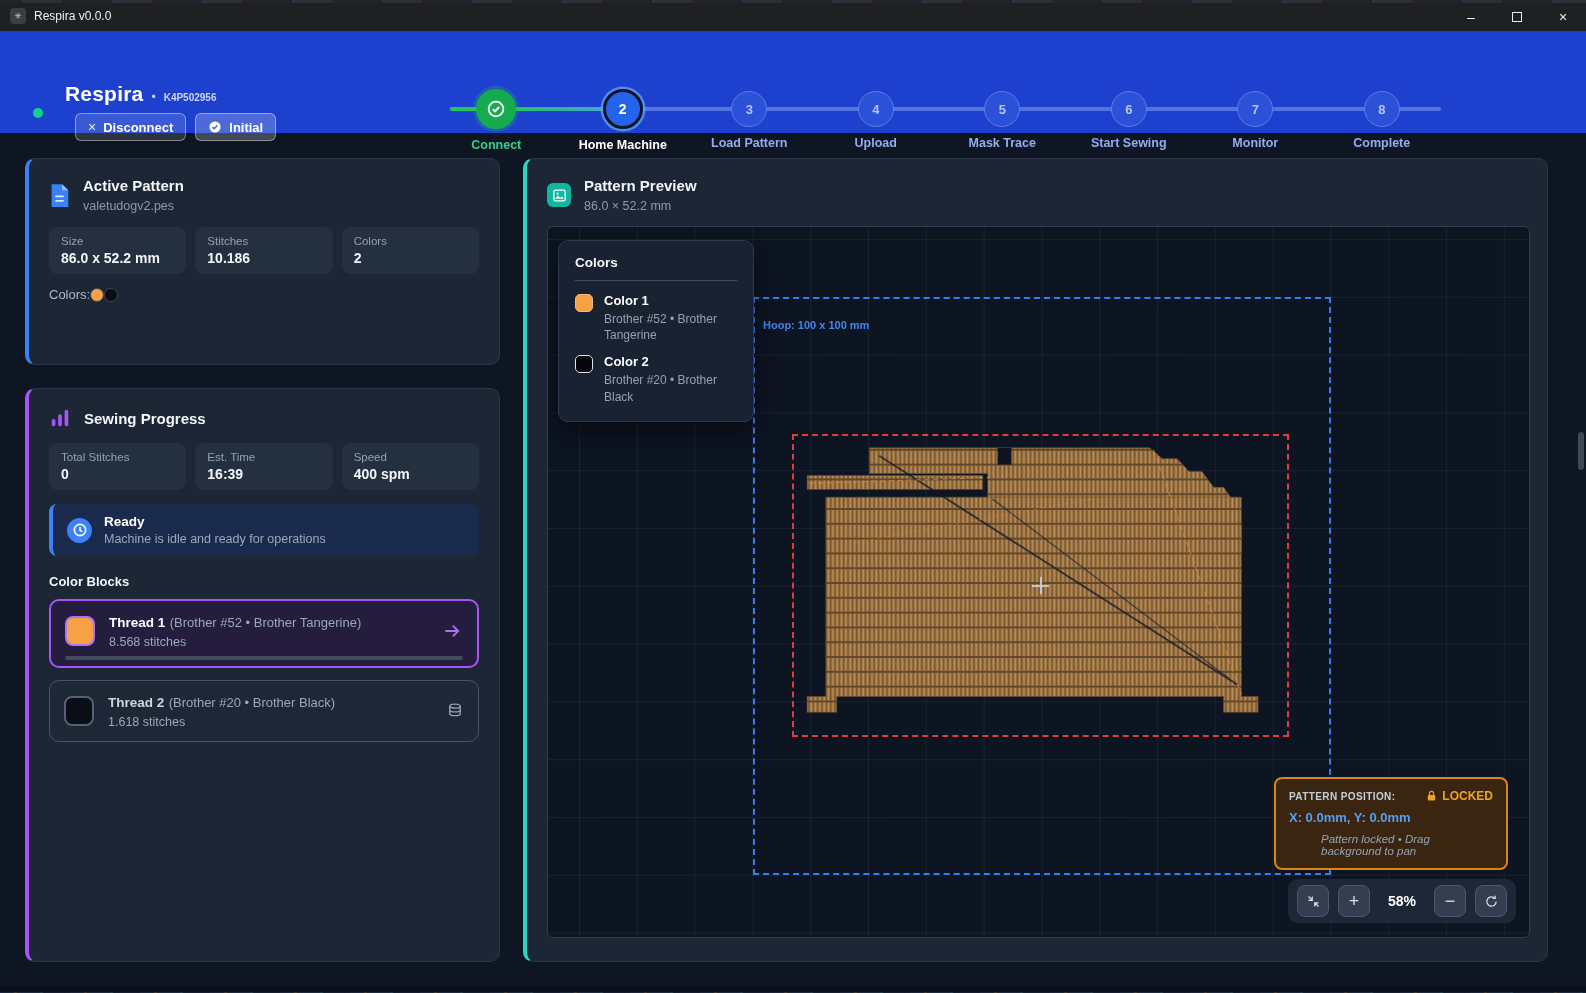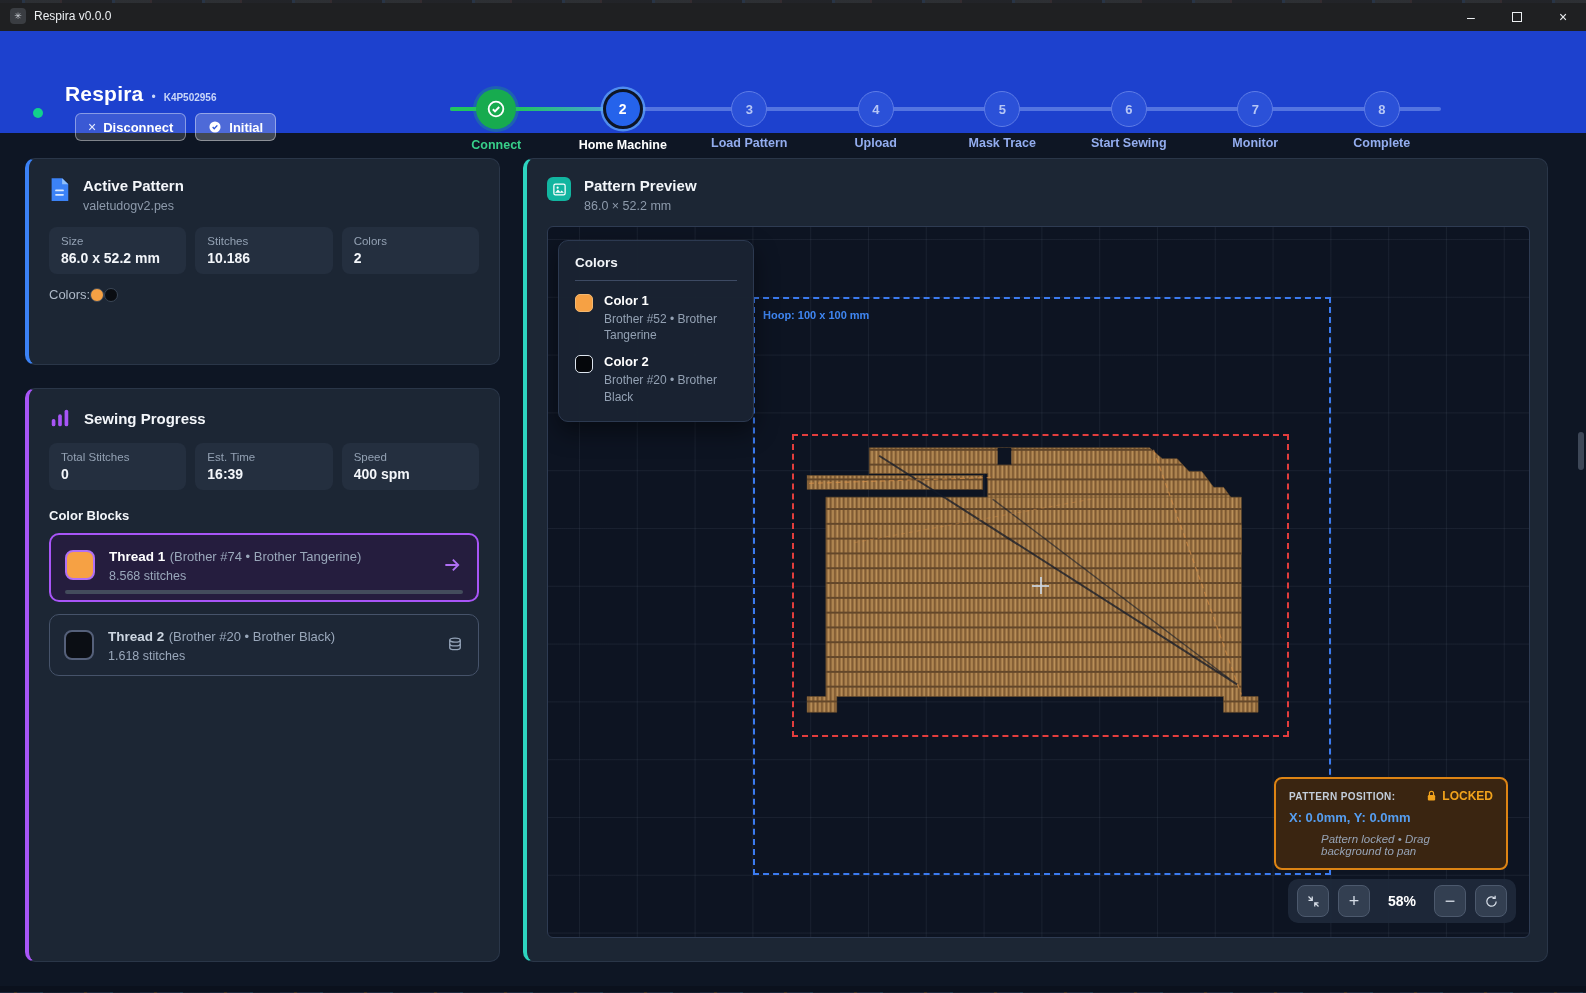--- a/index.html
+++ b/index.html
@@ -55,21 +55,21 @@
     border:3.5px solid #0d1526; box-shadow:0 0 0 2.5px rgba(96,165,250,.75); }
   .step-label { margin-top:9px; font-size:12.5px; font-weight:700; color:#93adef; }
   .step.done .step-label { color:#37d08a; }
   .step.active .step-label { color:#ffffff; }
   
   .card { position:absolute; background:#1c2634; border:1px solid #2a3648; border-radius:10px; }
   .card.blue-edge { border-left:4px solid #3b82f6; }
   .card.purple-edge { border-left:4px solid #a855f7; }
   .card.teal-edge { border-left:4px solid #2dd4bf; }
   .card-pad { padding:18px 20px; }
-  .card-head { display:flex; gap:13px; align-items:flex-start; }
+  .card-head { display:flex; gap:13px; align-items:center; }
   .card-title { font-size:15px; font-weight:800; color:#f3f6fa; }
   .card-sub { font-size:12.5px; color:#8d9aab; margin-top:5px; }
   .stat-row { display:flex; gap:9px; margin-top:14px; }
   .stat-box { flex:1; background:#242f3f; border-radius:8px; padding:8px 12px; }
   .stat-label { font-size:11.5px; color:#93a1b3; }
   .stat-value { font-size:14px; font-weight:800; color:#f3f6fa; margin-top:3px; }
   
   .colors-row { display:flex; align-items:center; margin-top:13px; }
   .colors-row-label { font-size:13px; color:#aeb9c8; }
   .dot-swatch { width:14px; height:14px; border-radius:50%; border:1px solid #3a4656; }
@@ -102,21 +102,21 @@
   .preview-icon { width:24px; height:24px; border-radius:6px; background:#12b5a0;
     display:flex; align-items:center; justify-content:center; }
   .canvas { position:absolute; left:20px; top:67px; width:983px; height:712px;
     background:#0d1422; border:1px solid #2e3b52; border-radius:6px; overflow:hidden;
     background-image:
       linear-gradient(to right, rgba(148,163,184,.09) 1px, transparent 1px),
       linear-gradient(to bottom, rgba(148,163,184,.09) 1px, transparent 1px);
     background-size:57.8px 57.8px; background-position:31px 12px; }
   .hoop { position:absolute; left:205px; top:70px; width:578px; height:578px;
     border:2px dashed #3b7bf0; }
-  .hoop-label { position:absolute; left:8px; top:10px; font-size:11px; font-weight:800; color:#3f86f2; }
+  .hoop-label { position:absolute; left:8px; top:20px; font-size:11px; font-weight:800; color:#3f86f2; }
   .redbox { position:absolute; left:244px; top:207px; width:497px; height:303px;
     border:2px dashed #e23d3d; }
   .pattern-svg { position:absolute; left:0; top:0; }
   .crosshair { position:absolute; left:484px; top:350px; width:17px; height:17px; }
   .crosshair::before { content:""; position:absolute; left:0; right:0; top:8px; height:1.6px; background:#cbd5e1; opacity:.85;}
   .crosshair::after { content:""; position:absolute; top:0; bottom:0; left:8px; width:1.6px; background:#cbd5e1; opacity:.85;}
   .legend { position:absolute; left:10px; top:13px; width:196px; background:rgba(26,35,50,.97);
     border:1px solid #2c3950; border-radius:10px; padding:14px 16px; box-shadow:0 10px 24px rgba(0,0,0,.45); }
   .legend-title { font-size:13.5px; font-weight:800; color:#f3f6fa; }
   .legend-hr { margin:10px 0 12px; border:0; border-top:1px solid #3d4a63; }
@@ -284,28 +284,40 @@
     </div>
     <div class="stat-box">
       <div class="stat-label">Est. Time</div>
       <div class="stat-value">16:39</div>
     </div>
     <div class="stat-box">
       <div class="stat-label">Speed</div>
       <div class="stat-value">400 spm</div>
     </div>
   </div>
+  <div class="ready-box">
+    <span class="clock-badge">
+      <svg width="16" height="16" viewBox="0 0 24 24" fill="none" stroke="#fff" stroke-width="2.4">
+        <circle cx="12" cy="12" r="8.5"></circle>
+          <path d="M12 7.5v5l3.4 2"></path>
+      </svg>
+    </span>
+    <div>
+      <div class="ready-title">Ready</div>
+      <div class="ready-desc">Machine is idle and ready for operations</div>
+    </div>
+  </div>
   <div class="blocks-label">Color Blocks</div>
 
   <div class="thread t1">
     <span class="thread-swatch" style="background: rgb(246, 161, 68);"></span>
     <div>
       <div>
         <span class="thread-name">Thread 1</span>
-        <span class="thread-detail">(Brother #74 • Brother Tangerine)</span>
+        <span class="thread-detail">(Brother #52 • Brother Tangerine)</span>
       </div>
       <div class="thread-stitches">8.568 stitches</div>
     </div>
     <span class="thread-right">
       <svg width="22" height="20" viewBox="0 0 24 24" fill="none" stroke="#b06ff5" stroke-width="2.2">
         <path d="M4 12h15M13 5.5l6.5 6.5-6.5 6.5"></path>
       </svg>
     </span>
     <span class="progress-track"></span>
   </div>

